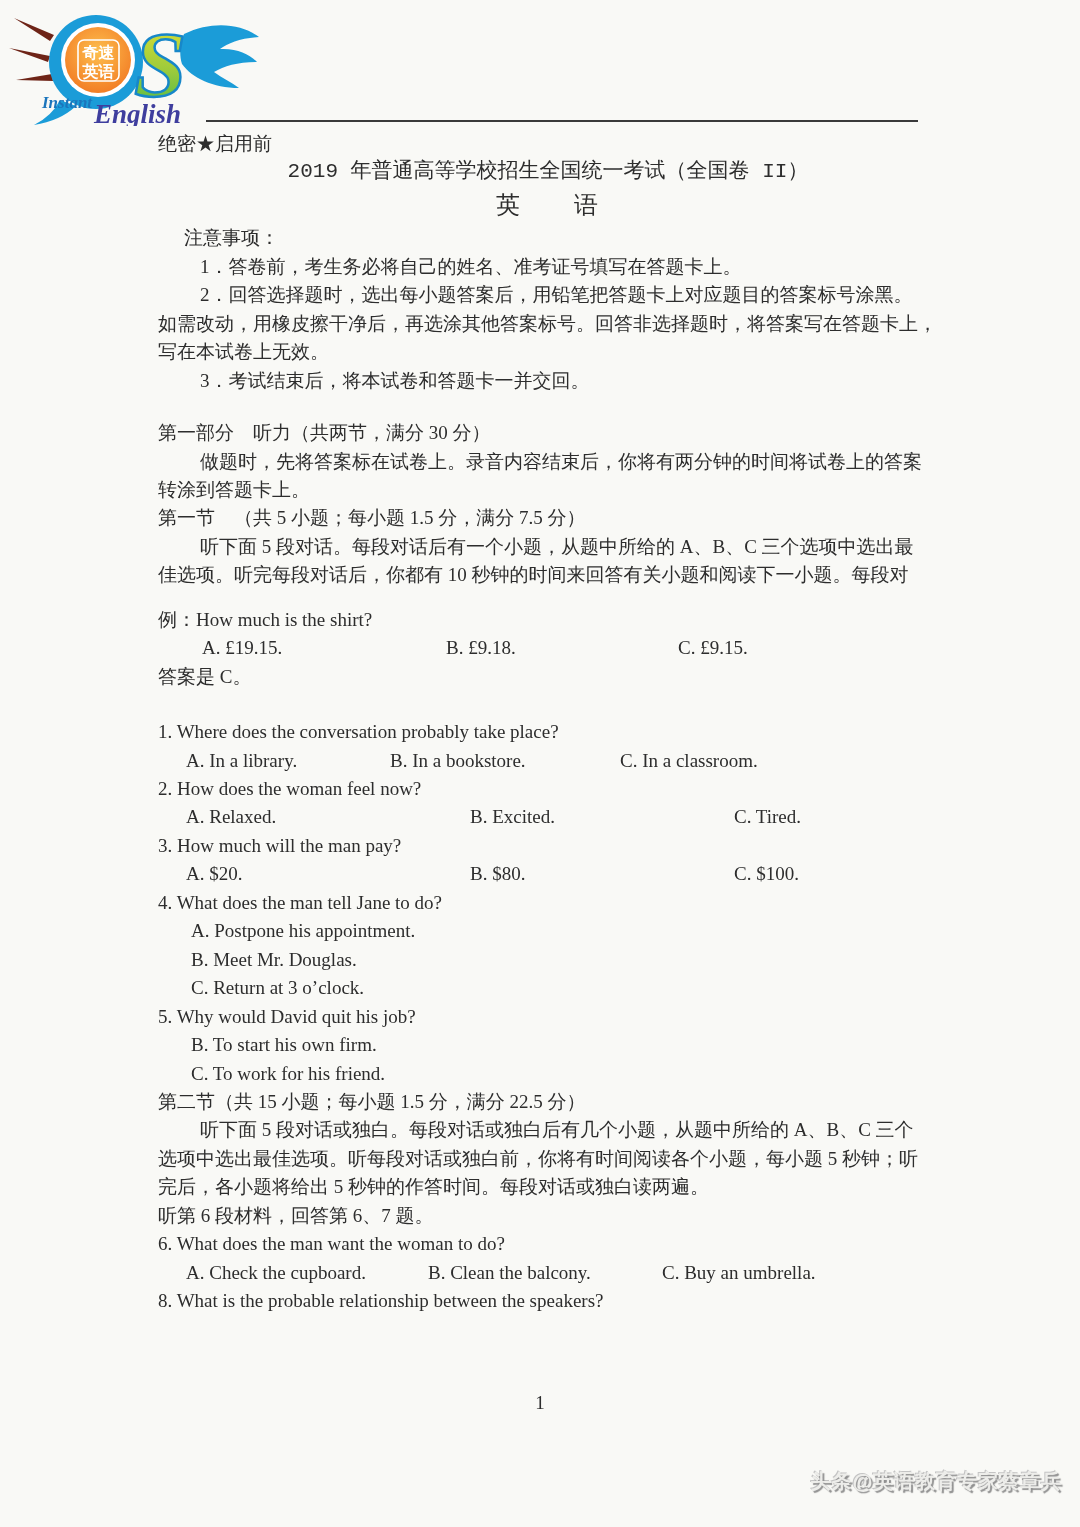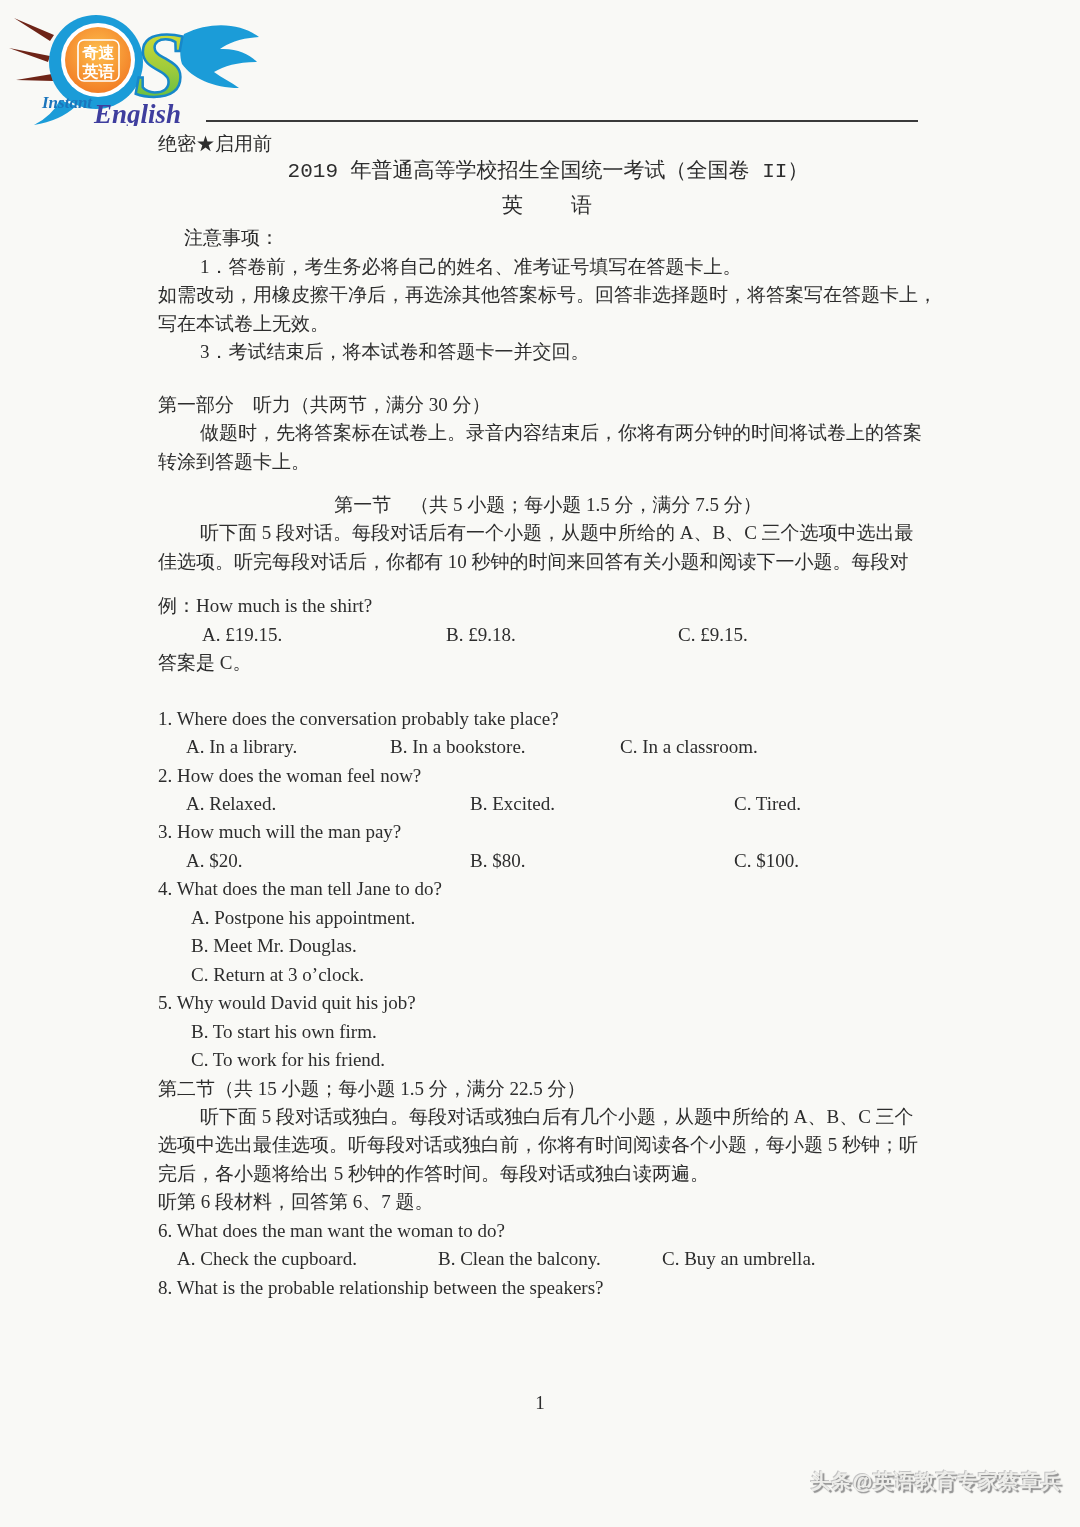--- a/index.html
+++ b/index.html
@@ -13,35 +13,35 @@
   }
   .page{position:absolute;inset:0;}
   
   .logo{position:absolute;left:8px;top:4px;width:252px;height:122px;}
   .rule{position:absolute;top:120px;left:206px;width:712px;height:2px;background:#3a3a3a;}
   
   .doc{position:absolute;left:158px;top:124px;width:780px;padding-top:6px;font-size:19px;}
   .ln{display:block;line-height:28.45px;white-space:pre;}
   .center{text-align:center;}
   .title{font-size:21px;font-family:Liberation Mono, monospace;}
-  .subject{font-size:21px;letter-spacing:2px;}
+  .subject{font-size:24px;letter-spacing:2px;}
   .indent{padding-left:42px;}
   .opt-stack{padding-left:33px;}
   .mt-subject{margin-top:4px;}
   .mt-notice{margin-top:5px;margin-left:26px;}
   .mt-part{margin-top:24px;}
-  .mt-sec{margin-top:15px;text-align:center;}
+  .mt-sec{}
   .mt-ex{margin-top:16px;}
   .mt-q1{margin-top:27px;}
   .optrow{position:relative;height:28.45px;}
   .optrow span{position:absolute;top:0;line-height:28.45px;white-space:pre;}
   .row-ex .oA{left:44px;} .row-ex .oB{left:288px;} .row-ex .oC{left:520px;}
   .row-q1 .oA{left:28px;} .row-q1 .oB{left:232px;} .row-q1 .oC{left:462px;}
   .row-q23 .oA{left:28px;} .row-q23 .oB{left:312px;} .row-q23 .oC{left:576px;}
-  .row-q6 .oA{left:19px;} .row-q6 .oB{left:280px;} .row-q6 .oC{left:504px;}
+  .row-q6 .oA{left:28px;} .row-q6 .oB{left:270px;} .row-q6 .oC{left:504px;}
   .page-num{position:absolute;top:1392px;left:0;width:1080px;text-align:center;font-size:19px;color:#2d2d2d;}
   .watermark{
     position:absolute;top:1468px;right:18px;
     font-family:"Liberation Sans","DejaVu Sans",sans-serif;
     font-weight:bold;font-size:20px;letter-spacing:1px;
     color:#ededea;
     text-shadow:2px 2px 1px #909090, -1px -1px 0 #c4c4c4;
   }
 </style>
 </head>
@@ -86,20 +86,21 @@
   <div class="rule"></div>
 
   <div class="doc">
 
     <div class="ln">绝密★启用前</div>
     <div class="ln center title">2019 年普通高等学校招生全国统一考试（全国卷 II）</div>
     <div class="ln center subject mt-subject">英　　语</div>
 
     <div class="ln mt-notice">注意事项：</div>
     <div class="ln indent">1．答卷前，考生务必将自己的姓名、准考证号填写在答题卡上。</div>
+    <div class="ln indent">2．回答选择题时，选出每小题答案后，用铅笔把答题卡上对应题目的答案标号涂黑。</div>
     <div class="ln">如需改动，用橡皮擦干净后，再选涂其他答案标号。回答非选择题时，将答案写在答题卡上，</div>
     <div class="ln">写在本试卷上无效。</div>
     <div class="ln indent">3．考试结束后，将本试卷和答题卡一并交回。</div>
 
     <div class="ln mt-part">第一部分　听力（共两节，满分 30 分）</div>
     <div class="ln indent">做题时，先将答案标在试卷上。录音内容结束后，你将有两分钟的时间将试卷上的答案</div>
     <div class="ln">转涂到答题卡上。</div>
 
     <div class="ln mt-sec">第一节　（共 5 小题；每小题 1.5 分，满分 7.5 分）</div>
     <div class="ln indent">听下面 5 段对话。每段对话后有一个小题，从题中所给的 A、B、C 三个选项中选出最</div>

